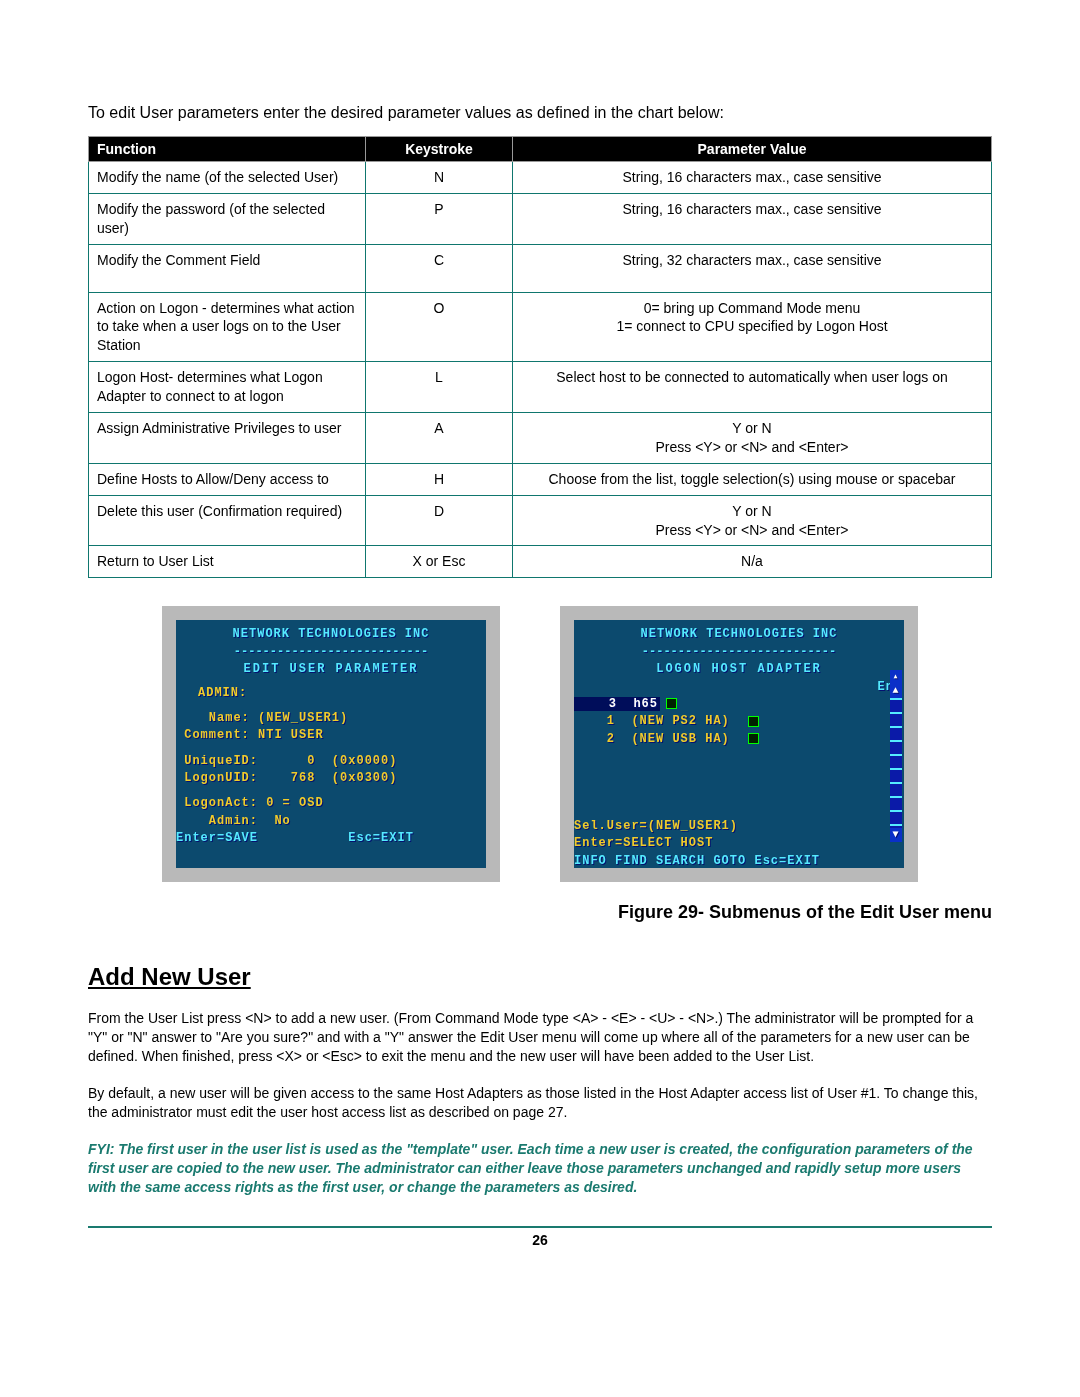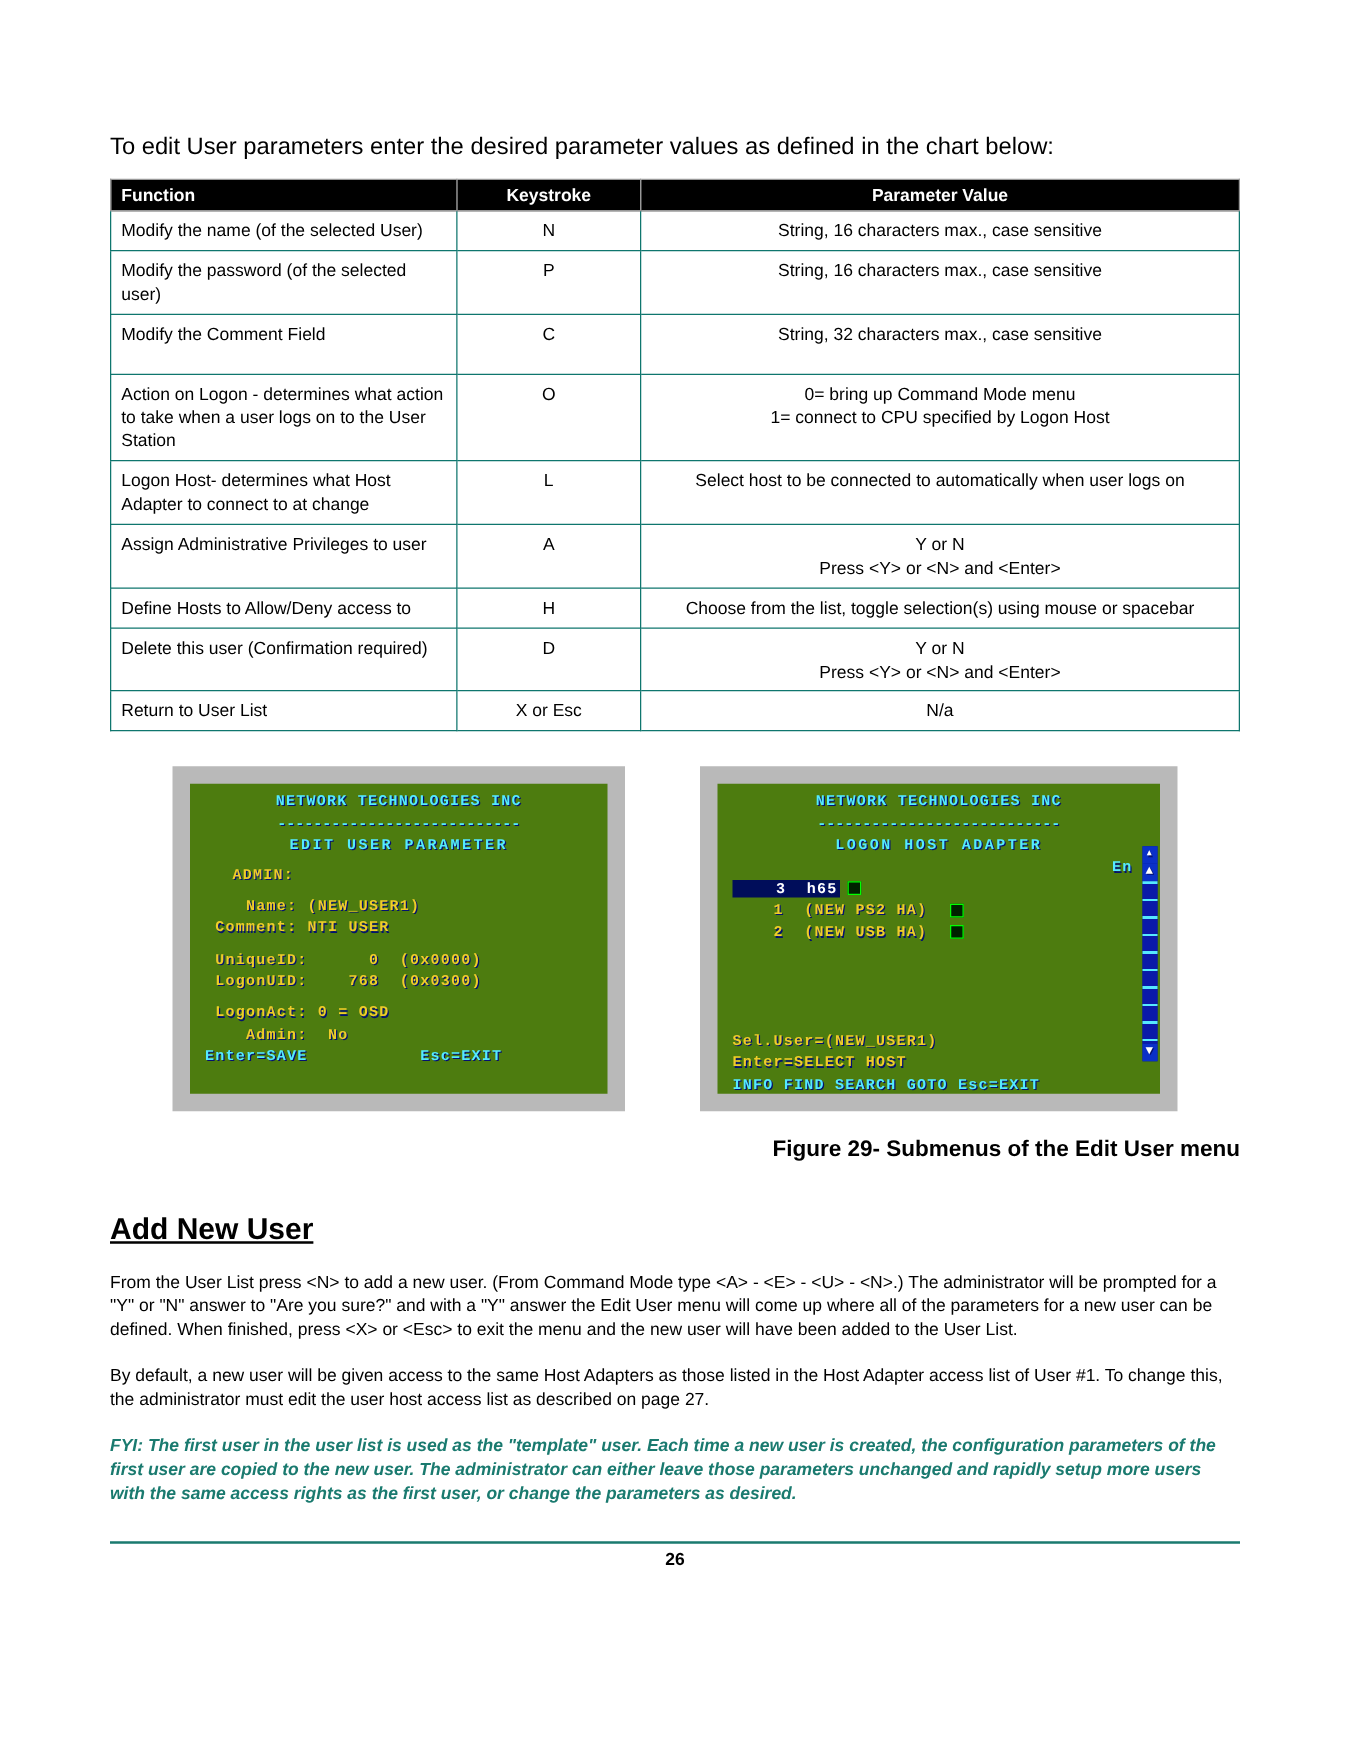--- a/index.html
+++ b/index.html
@@ -10,21 +10,21 @@
     color: #000;
     font-size: 14px;
   }
   .page {
     width: 1080px;
     margin: 0 auto;
     padding: 88px 88px 40px 88px;
     box-sizing: border-box;
   }
   .intro {
-    font-size: 19px;
+    font-size: 16px;
     margin-bottom: 14px;
   }
   table.params {
     border-collapse: collapse;
     width: 100%;
     margin-bottom: 28px;
   }
   table.params th {
     background: #000;
     color: #fff;
@@ -55,28 +55,28 @@
     gap: 60px;
     justify-content: center;
     margin: 10px 0 8px 0;
   }
   .screen-frame {
     background: #b9b9b9;
     padding: 14px;
     box-sizing: border-box;
   }
   .osd {
-    background: #4d7c0f;
+    background: #0c4a6e;
     color: #f0cc2a;
     font-family: "Courier New", monospace;
     font-size: 12px;
     font-weight: bold;
     letter-spacing: 1px;
     line-height: 1.45;
-    padding: 6px 12px;
+    padding: 6px 0;
     display: block;
     text-shadow: 1px 1px 0 #041070;
   }
   .osd.left {
     width: 310px;
     height: 236px;
   }
   .osd.right {
     width: 330px;
     height: 236px;
@@ -212,21 +212,21 @@
         <td class="col2">C</td>
         <td class="col3" style="padding-bottom:22px">String, 32 characters max., case sensitive</td>
       </tr>
       <tr>
         <td class="col1">Action on Logon  - determines what action to take when a user logs on to the User Station</td>
         <td class="col2">O</td>
         <td class="col3" style="white-space:pre-line">0= bring up Command Mode menu
 1= connect to CPU specified by Logon Host</td>
       </tr>
       <tr>
-        <td class="col1">Logon Host- determines what Host Adapter to connect to at change</td>
+        <td class="col1">Logon Host- determines what Logon Adapter to connect to at logon</td>
         <td class="col2">L</td>
         <td class="col3">Select host to be connected to automatically when user logs on</td>
       </tr>
       <tr>
         <td class="col1">Assign Administrative Privileges to user</td>
         <td class="col2">A</td>
         <td class="col3" style="white-space:pre-line">Y   or  N
 Press &lt;Y&gt; or &lt;N&gt;  and &lt;Enter&gt;</td>
       </tr>
       <tr>

